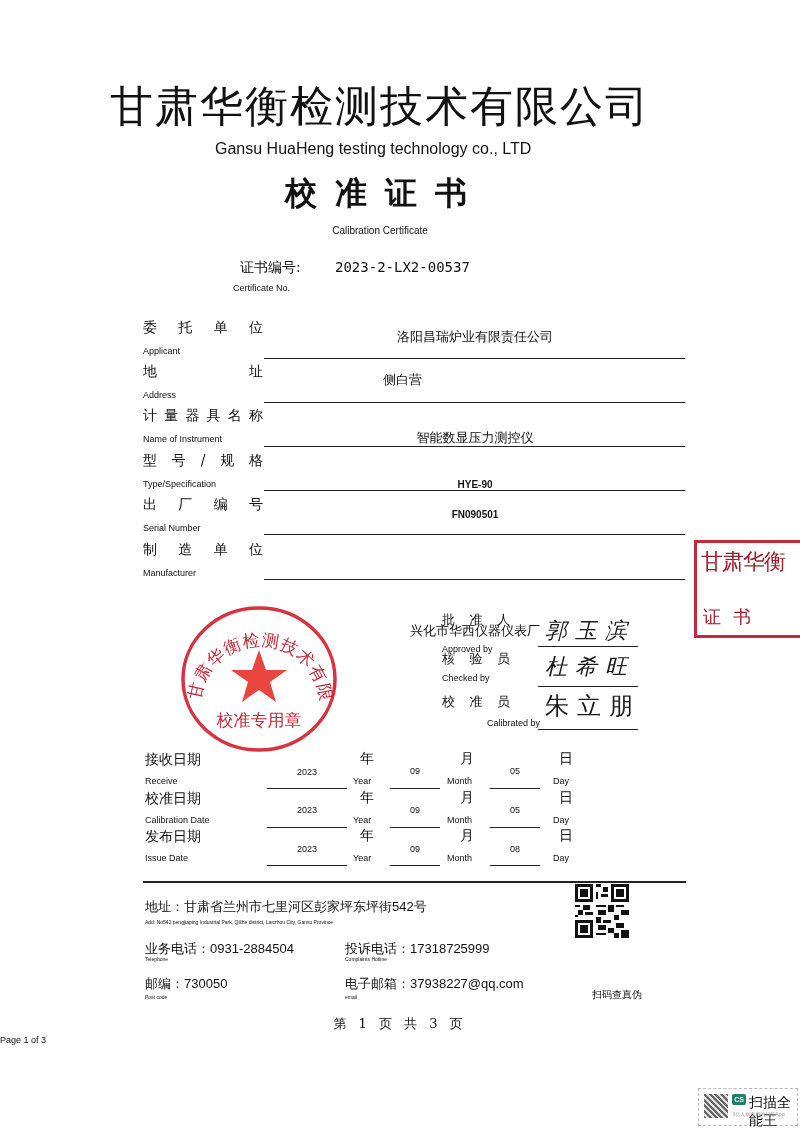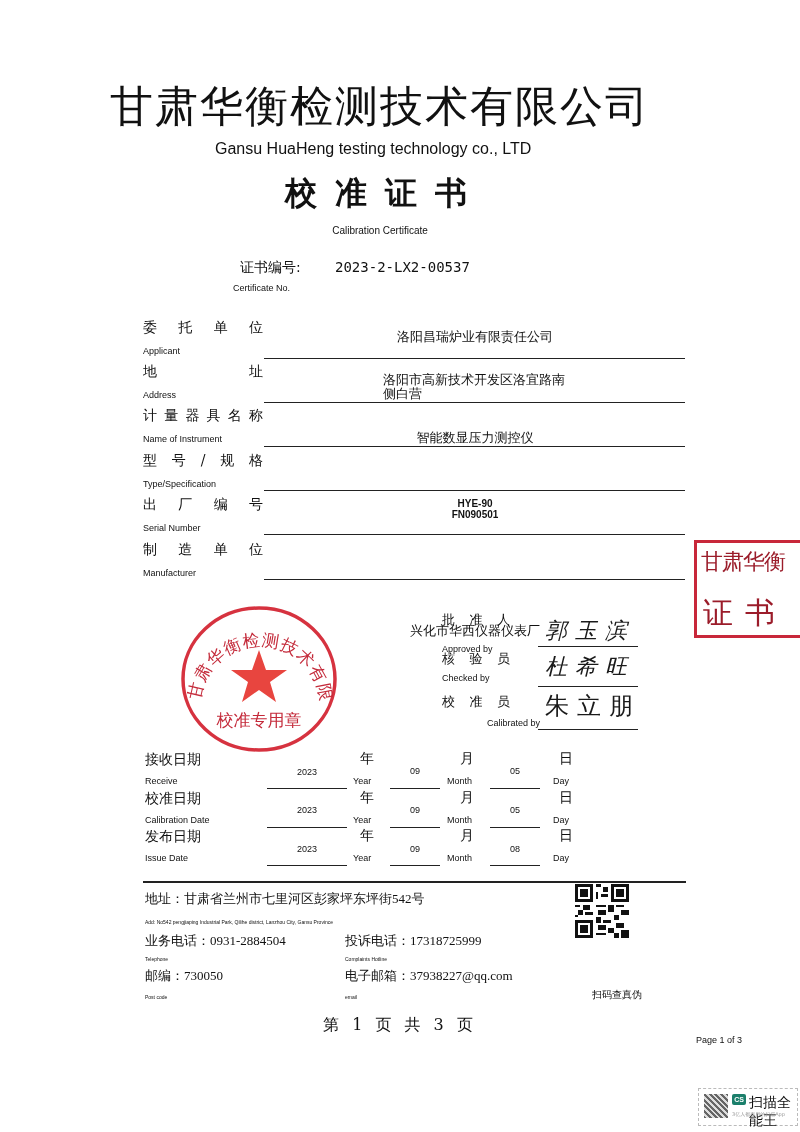--- a/index.html
+++ b/index.html
@@ -22,24 +22,24 @@
   .sign-label-en { left: 442px; font-size: 9px; font-family: "Liberation Sans", sans-serif; }
   .sign-line { left: 538px; width: 100px; border-top: 1.5px solid #222; }
   .sign-script { left: 545px; font-size: 22px; font-family: "DejaVu Serif", serif; font-style: italic; letter-spacing: 8px; color: #1a1a1a; }
   .date-label { left: 145px; font-size: 14px; font-family: "DejaVu Serif", serif; }
   .date-label-en { left: 145px; font-size: 9px; font-family: "Liberation Sans", sans-serif; }
   .date-unit { font-size: 14px; font-family: "DejaVu Serif", serif; }
   .date-unit-en { font-size: 9px; font-family: "Liberation Sans", sans-serif; }
   .date-val { font-size: 9px; font-family: "Liberation Sans", sans-serif; text-align: center; }
   .date-line { border-top: 1.5px solid #222; }
   .footer-rule { left: 143px; width: 543px; border-top: 2px solid #222; top: 881px; }
-  .footer-cn { font-size: 13px; font-family: Liberation Serif, serif; }
+  .footer-cn { font-size: 13px; font-family: Liberation Sans, sans-serif; margin-top: 8px; }
   .footer-en { font-size: 5px; font-family: "Liberation Sans", sans-serif; }
-  .page-cn { left: 0; width: 800px; top: 1015px; text-align: center; font-size: 16px; font-family: "DejaVu Serif", serif; letter-spacing: 4px; }
-  .page-en { left: 0; width: 742px; top: 1035px; text-align: right; font-size: 9px; font-family: "Liberation Sans", sans-serif; }
+  .page-cn { left: 0; width: 800px; top: 1015px; text-align: center; font-size: 13px; font-family: "DejaVu Serif", serif; letter-spacing: 4px; }
+  .page-en { left: 0; width: 800px; top: 1035px; text-align: left; font-size: 9px; font-family: "Liberation Sans", sans-serif; }
   .red-stamp-box { left: 694px; top: 540px; width: 106px; height: 92px; border: 3px solid #c8283a; border-right: none; border-bottom-right-radius: 0; }
   .red-stamp-text { color: #9b1c2a; font-family: "DejaVu Sans", sans-serif; font-size: 22px; }
   .qr { left: 575px; top: 884px; width: 54px; height: 54px; }
   .scan-label { left: 592px; top: 988px; font-size: 10px; font-family: "DejaVu Sans", sans-serif; }
   .cs-badge { left: 698px; top: 1088px; width: 98px; height: 36px; border: 1px dashed #bbb; font-size: 8px; font-family: "DejaVu Sans", sans-serif; }
 </style>
 </head>
 <body>
 
 <div class="abs company-cn">甘肃华衡检测技术有限公司</div>
@@ -60,21 +60,20 @@
 <div class="abs field-label-en" style="top:346px;">Applicant</div>
 <div class="abs field-value" style="top:328px;">洛阳昌瑞炉业有限责任公司</div>
 <div class="abs uline" style="top:358px;"></div>
 
 <div class="abs field-label" style="top:363px;">
   <span>地</span>
   <span>址</span>
 </div>
 <div class="abs field-label-en" style="top:390px;">Address</div>
 <div class="abs field-value left" style="top:373px;">
-  <div>洛阳市高新技术开发区洛宜路南</div>
   <div>侧白营</div>
 </div>
 <div class="abs uline" style="top:402px;"></div>
 
 <div class="abs field-label" style="top:407px;">
   <span>计</span>
   <span>量</span>
   <span>器</span>
   <span>具</span>
   <span>名</span>
@@ -85,21 +84,21 @@
 <div class="abs uline" style="top:446px;"></div>
 
 <div class="abs field-label" style="top:452px;">
   <span>型</span>
   <span>号</span>
   <span>/</span>
   <span>规</span>
   <span>格</span>
 </div>
 <div class="abs field-label-en" style="top:479px;">Type/Specification</div>
-<div class="abs field-value small" style="top:479px;margin-top:19px;">HYE-90</div>
+<div class="abs field-value small" style="top:479px;">HYE-90</div>
 <div class="abs uline" style="top:490px;"></div>
 
 <div class="abs field-label" style="top:496px;">
   <span>出</span>
   <span>厂</span>
   <span>编</span>
   <span>号</span>
 </div>
 <div class="abs field-label-en" style="top:523px;">Serial Number</div>
 <div class="abs field-value small" style="top:509px;">FN090501</div>
@@ -110,21 +109,21 @@
   <span>造</span>
   <span>单</span>
   <span>位</span>
 </div>
 <div class="abs field-label-en" style="top:568px;">Manufacturer</div>
 <div class="abs field-value" style="top:575px;margin-top:47px;">兴化市华西仪器仪表厂</div>
 <div class="abs uline" style="top:579px;"></div>
 
 <div class="abs red-stamp-box">
   <div class="abs red-stamp-text" style="left:4px; top:4px; letter-spacing:-1px;">甘肃华衡</div>
-  <div class="abs red-stamp-text" style="left:6px; top:50px; font-size:30px; letter-spacing:12px;">证书</div>
+  <div class="abs red-stamp-text" style="left:6px; top:62px; font-size:18px; letter-spacing:12px;">证书</div>
 </div>
 
 <div class="abs" style="left:178px; top:604px; width:162px; height:150px;">
   <svg width="162" height="150" viewBox="0 0 162 150">
     <defs>
       <path id="sealArc" d="M 22 100 A 60 58 0 1 1 142 100"></path>
     </defs>
     <ellipse cx="81" cy="75" rx="76" ry="71" fill="none" stroke="#d6323f" stroke-width="3.5"></ellipse>
     <text font-family="DejaVu Sans, sans-serif" font-size="17" fill="#c42a3a" letter-spacing="1">
       <textPath href="#sealArc" startOffset="2%">甘肃华衡检测技术有限公司</textPath>

